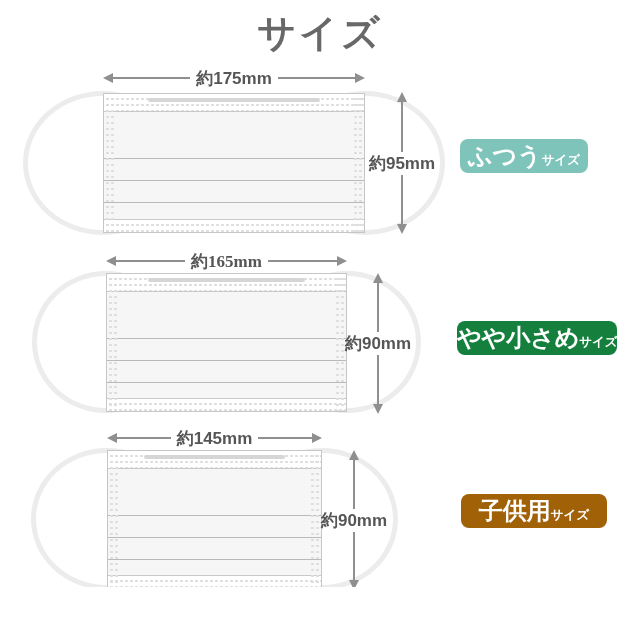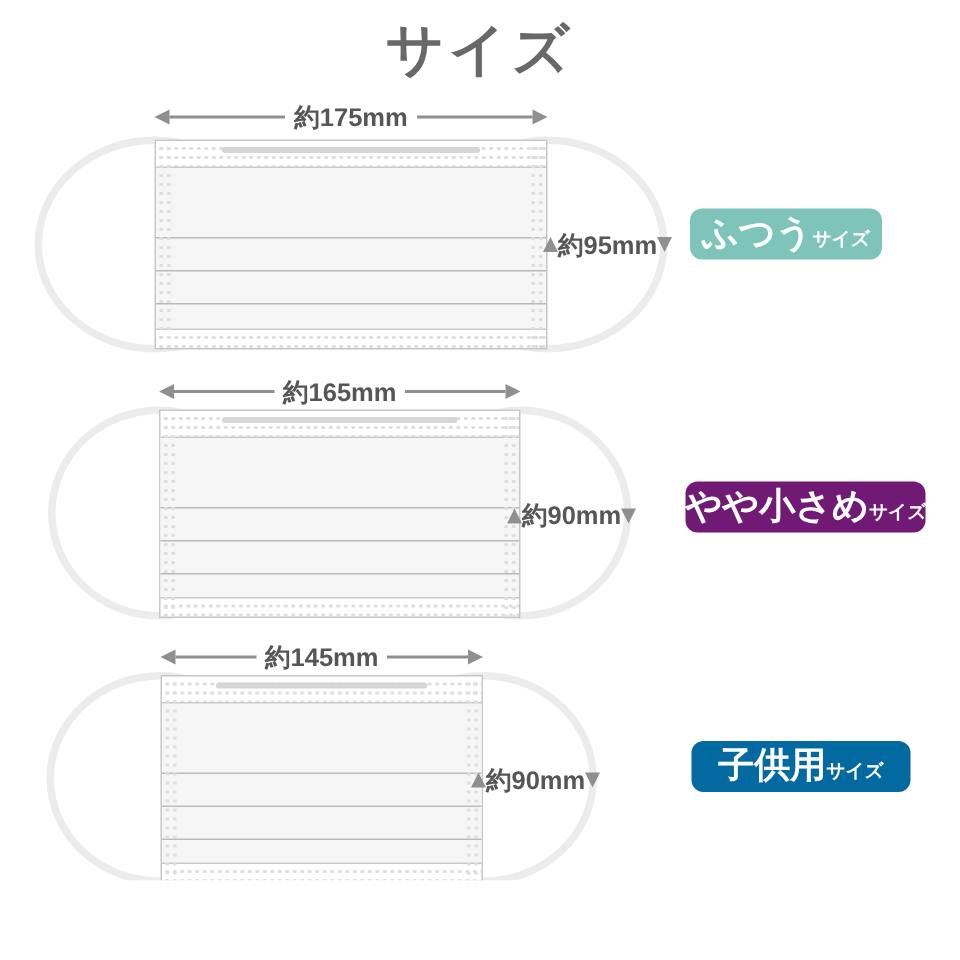--- a/index.html
+++ b/index.html
@@ -33,21 +33,21 @@
   .p4{top:78.5%;height:12%;border-top:1px solid #bababa;}
   .edge{position:absolute;top:0;bottom:0;width:12px;}
   .edge.left{left:0;}
   .edge.right{right:0;}
   .loop{
     position:absolute;border:5px solid #ececec;border-radius:50%;
     box-sizing:border-box;z-index:1;background:transparent;
   }
   
   .w-arrow{position:absolute;display:flex;align-items:center;height:24px;z-index:3;}
-  .h-arrow{position:absolute;display:flex;flex-direction:row;align-items:center;
+  .h-arrow{position:absolute;display:flex;flex-direction:column;align-items:center;
     width:80px;z-index:3;}
   .hline{flex:1;height:2px;background:#8f8f8f;}
   .vline{flex:1;width:2px;background:#8f8f8f;}
   .dim-label{
     font-size:17px;font-weight:bold;color:#565656;white-space:nowrap;
     margin:11px 6px;line-height:1;
   }
   .h-arrow .dim-label{margin:3px 0;}
   .tri{width:0;height:0;display:block;}
   .tri.left{border-top:5px solid transparent;border-bottom:5px solid transparent;
@@ -127,37 +127,37 @@
       <div class="panel p3"></div>
       <div class="panel p4"></div>
       <div class="band-top dots">
         <div class="nose-wire"></div>
       </div>
       <div class="band-bottom dots"></div>
       <div class="edge left dots"></div>
       <div class="edge right dots"></div>
     </div>
 
-    <div class="w-arrow" style="left:106px;top:249px;width:241px;">
+    <div class="w-arrow" style="left:106px;top:249px;width:241px;font-family:Liberation Serif, serif;">
       <span class="tri left"></span>
       <span class="hline"></span>
       <span class="dim-label">約165mm</span>
       <span class="hline"></span>
       <span class="tri right"></span>
     </div>
 
     <div class="h-arrow" style="left:338px;top:273px;height:141px;">
       <span class="tri up"></span>
       <span class="vline"></span>
       <span class="dim-label">約90mm</span>
       <span class="vline"></span>
       <span class="tri down"></span>
     </div>
 
-    <div class="badge" style="left: 457px; top: 321px; width: 160px; background: #701a75;">
+    <div class="badge" style="left: 457px; top: 321px; width: 160px; background: #15803d;">
       <span class="main">やや小さめ</span><span class="suffix">サイズ</span>
     </div>
   </section>
 
   <section>
     <div class="loop" style="left:31px;top:448px;width:152px;height:142px;"></div>
     <div class="loop" style="left:246px;top:448px;width:152px;height:142px;"></div>
 
     <div class="mask" style="left:107px;top:450px;width:215px;height:139px;">
       <div class="panel p1"></div>
@@ -181,19 +181,19 @@
     </div>
 
     <div class="h-arrow" style="left:314px;top:450px;height:140px;">
       <span class="tri up"></span>
       <span class="vline"></span>
       <span class="dim-label">約90mm</span>
       <span class="vline"></span>
       <span class="tri down"></span>
     </div>
 
-    <div class="badge" style="left: 461px; top: 494px; width: 146px; background: #0369a1;">
+    <div class="badge" style="left: 461px; top: 494px; width: 146px; background: #a16207;">
       <span class="main">子供用</span><span class="suffix">サイズ</span>
     </div>
   </section>
 
 
 </div>
 
 </body></html>

